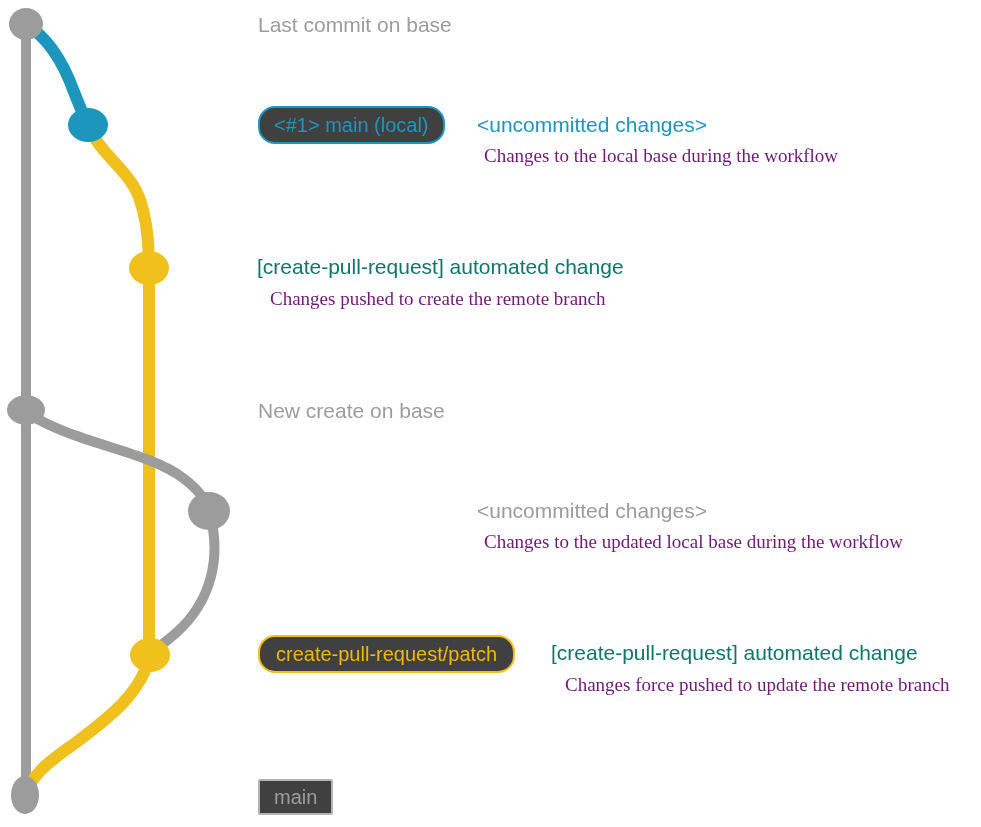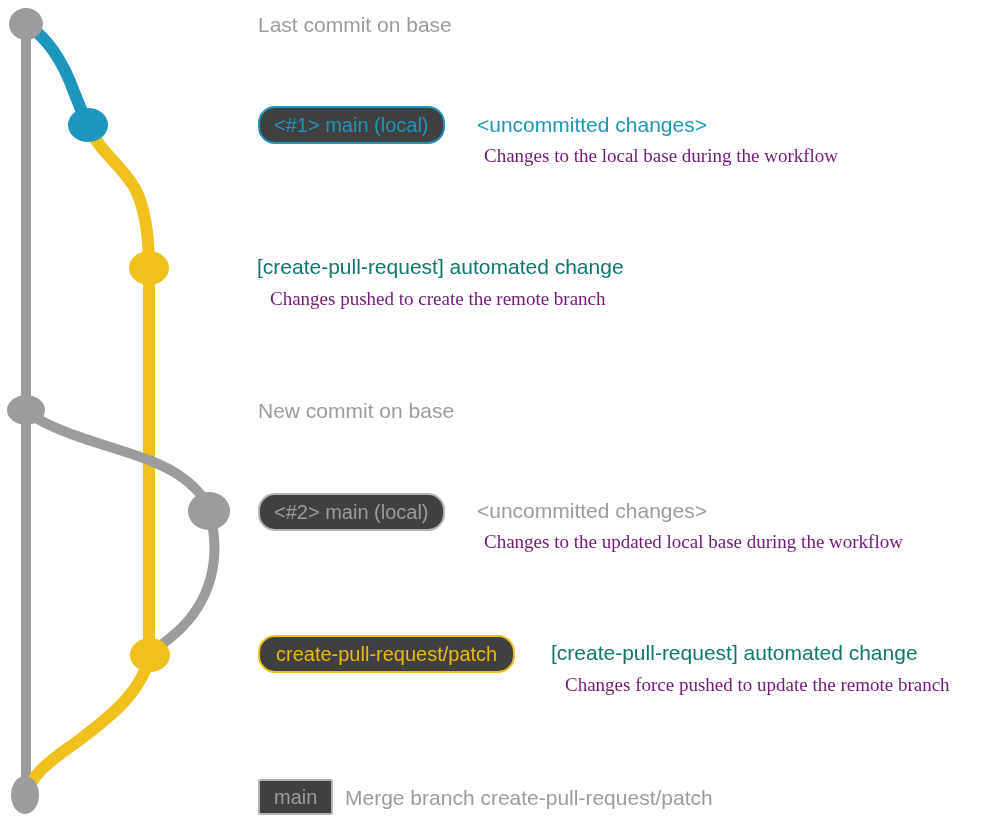--- a/index.html
+++ b/index.html
@@ -86,26 +86,24 @@
 
   <div class="abs section-label" style="left:258px; top:13px;">Last commit on base</div>
 
   <div class="abs badge blue" style="left:258px; top:106px;">&lt;#1&gt; main (local)</div>
   <div class="abs status-text blue" style="left:477px; top:113px;">&lt;uncommitted changes&gt;</div>
   <div class="abs note" style="left:484px; top:145px;">Changes to the local base during the workflow</div>
 
   <div class="abs commit-title" style="left:257px; top:255px;">[create-pull-request] automated change</div>
   <div class="abs note" style="left:270px; top:288px;font-family:Liberation Serif, serif;">Changes pushed to create the remote branch</div>
 
-  <div class="abs section-label" style="left:258px; top:399px;">New commit on base</div>
+  <div class="abs section-label" style="left:258px; top:399px;">New create on base</div>
 
-  <div class="abs badge gray" style="left:258px; top:493px;">&lt;#2&gt; main (local)</div>
   <div class="abs status-text gray" style="left:477px; top:499px;">&lt;uncommitted changes&gt;</div>
   <div class="abs badge yellow" style="left:258px; top:635px;">create-pull-request/patch</div>
 
   <div class="abs note" style="left:484px; top:531px;">Changes to the updated local base during the workflow</div>
   <div class="abs commit-title" style="left:551px; top:641px;">[create-pull-request] automated change</div>
   <div class="abs note" style="left:565px; top:674px;">Changes force pushed to update the remote branch</div>
 
   <div class="abs badge gray" style="left:258px; top:779px; border-radius:2px; padding:4px 14px;">main</div>
-  <div class="abs merge-text" style="left:345px; top:786px;">Merge branch create-pull-request/patch</div>
 
 </div>
 
 </body></html>

